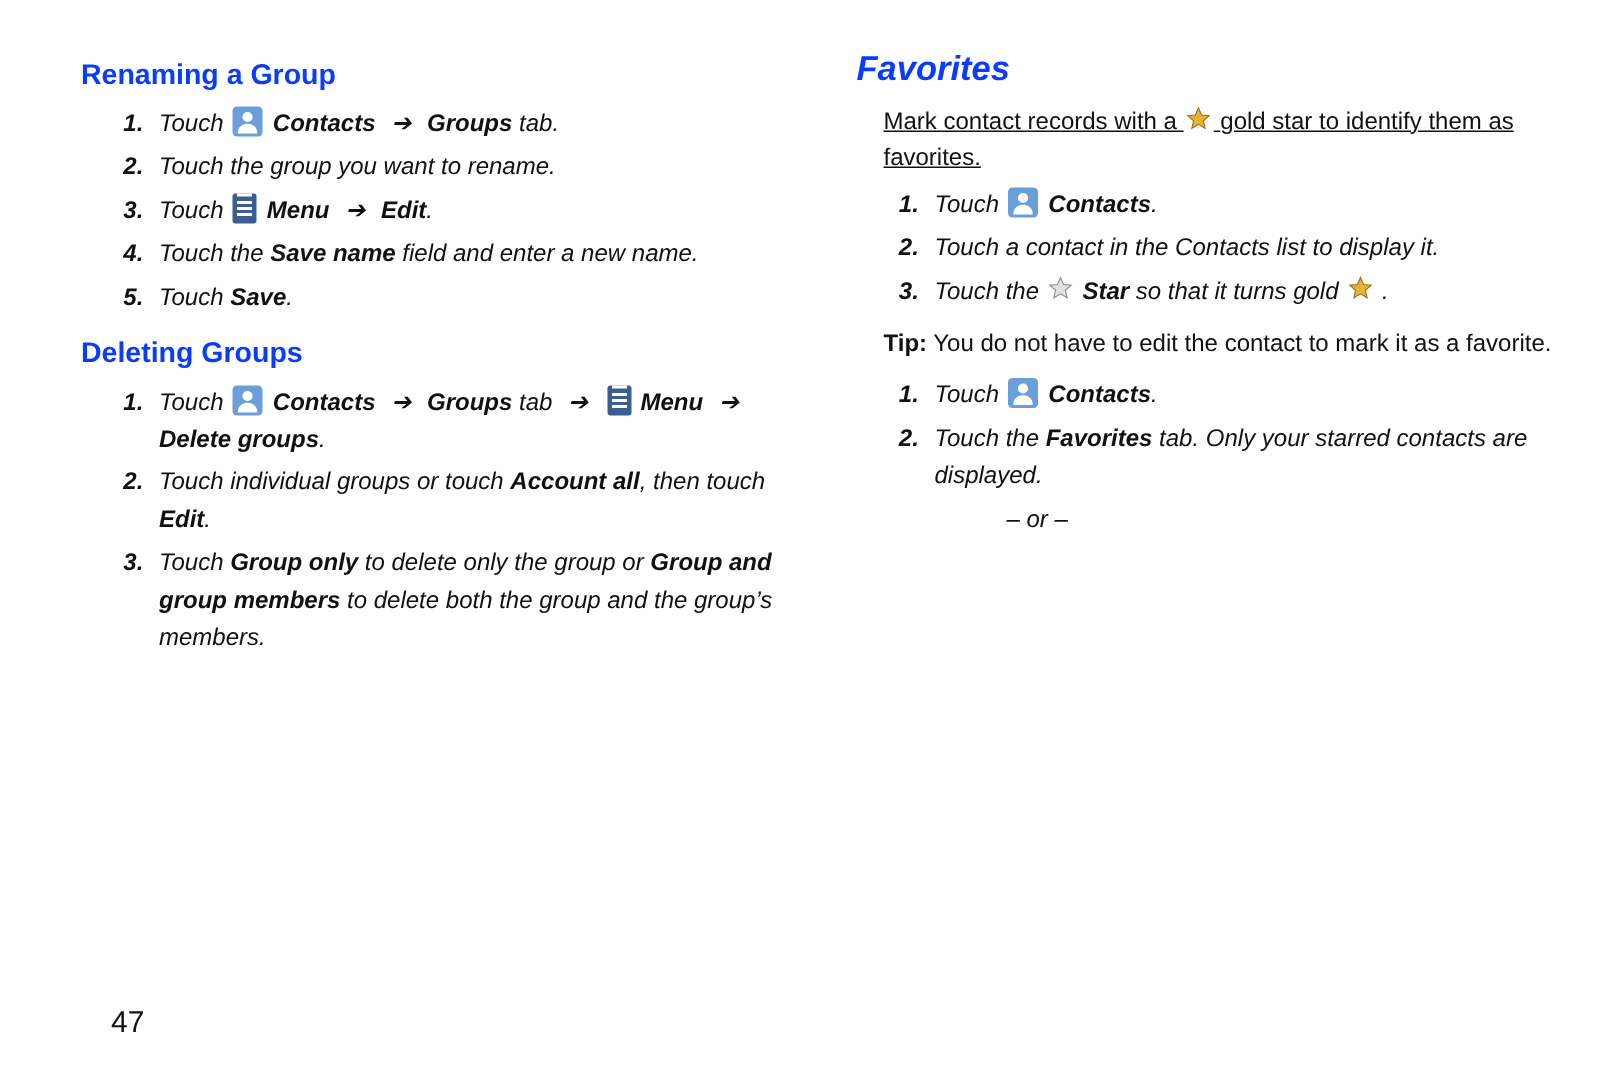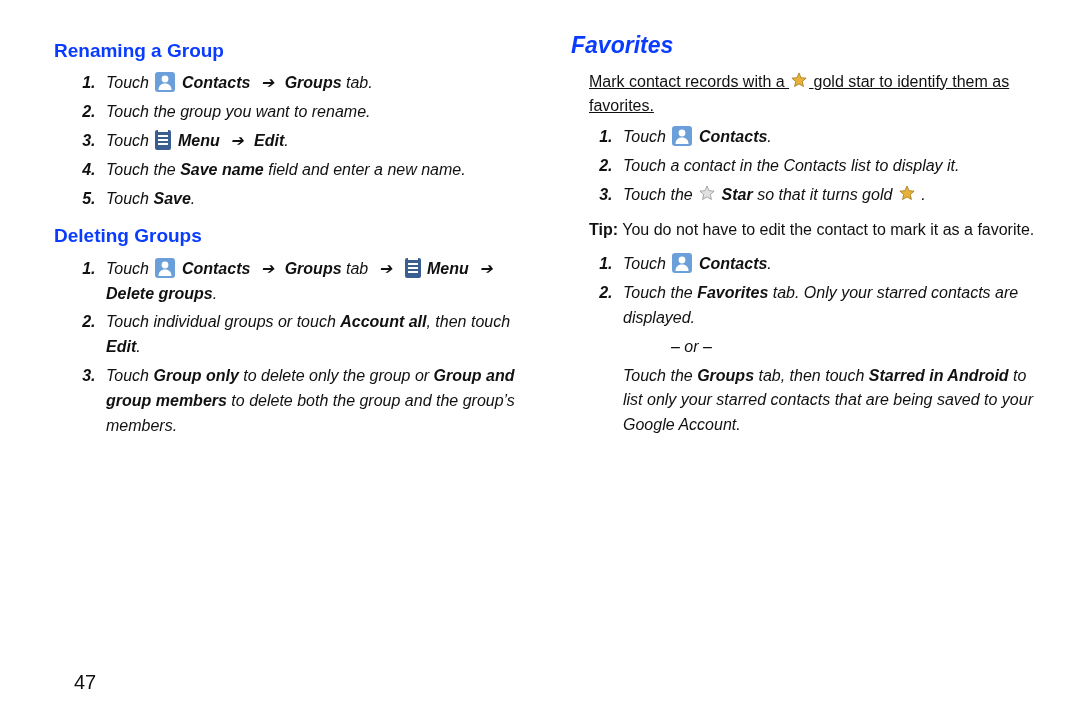--- a/index.html
+++ b/index.html
@@ -225,21 +225,18 @@
       <li>
         <span>Touch </span>
         <span class="icon icon-contacts"><svg width="20" height="20">
               <use href="#person"></use>
             </svg></span>
         <b>Contacts</b><span>.</span>
       </li>
       <li>
         <span>Touch the </span><b>Favorites</b><span> tab. Only your starred contacts are displayed.</span>
         <div style="margin-top:4px;margin-left:48px;">– or –</div>
-        <div style="margin-top:4px;">
-          <span>Touch the </span><b>Groups</b><span> tab, then touch </span><b>Starred in Android</b><span> to list only your starred contacts that are being saved to your Google Account.</span>
-        </div>
       </li>
     </ol>
   </div>
 
   <div class="pgnum">47</div>
 </div>
 
 </body></html>

